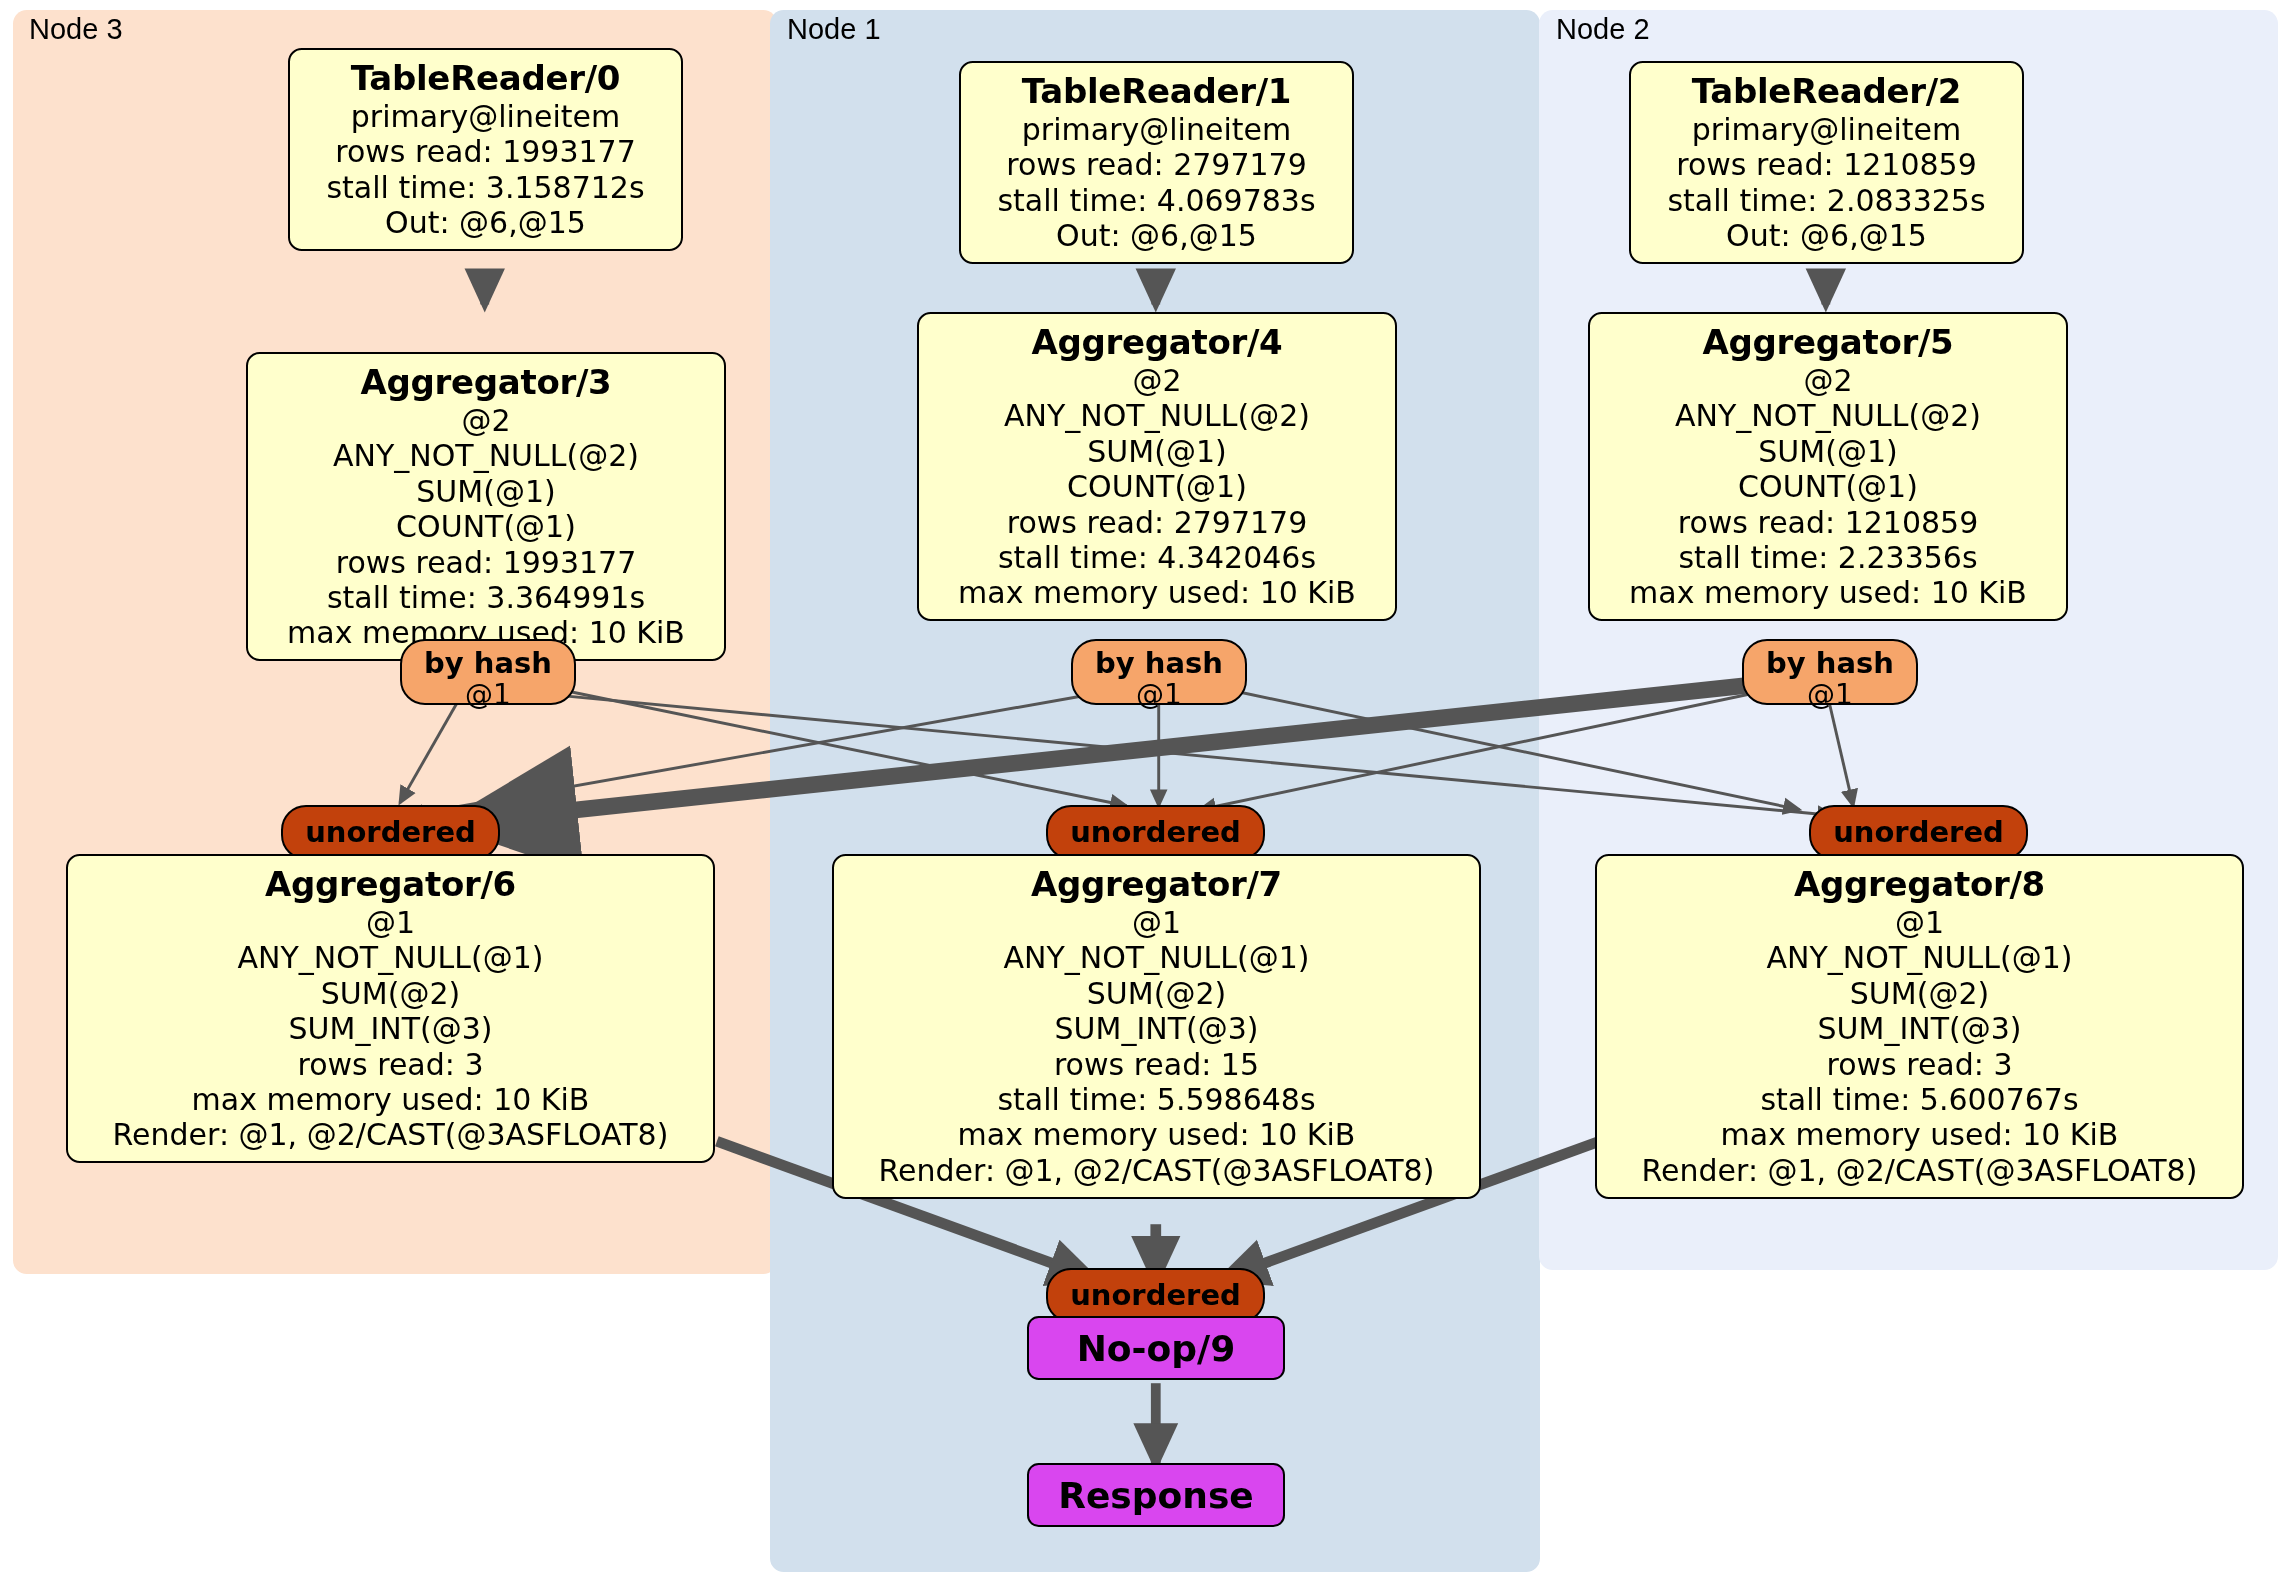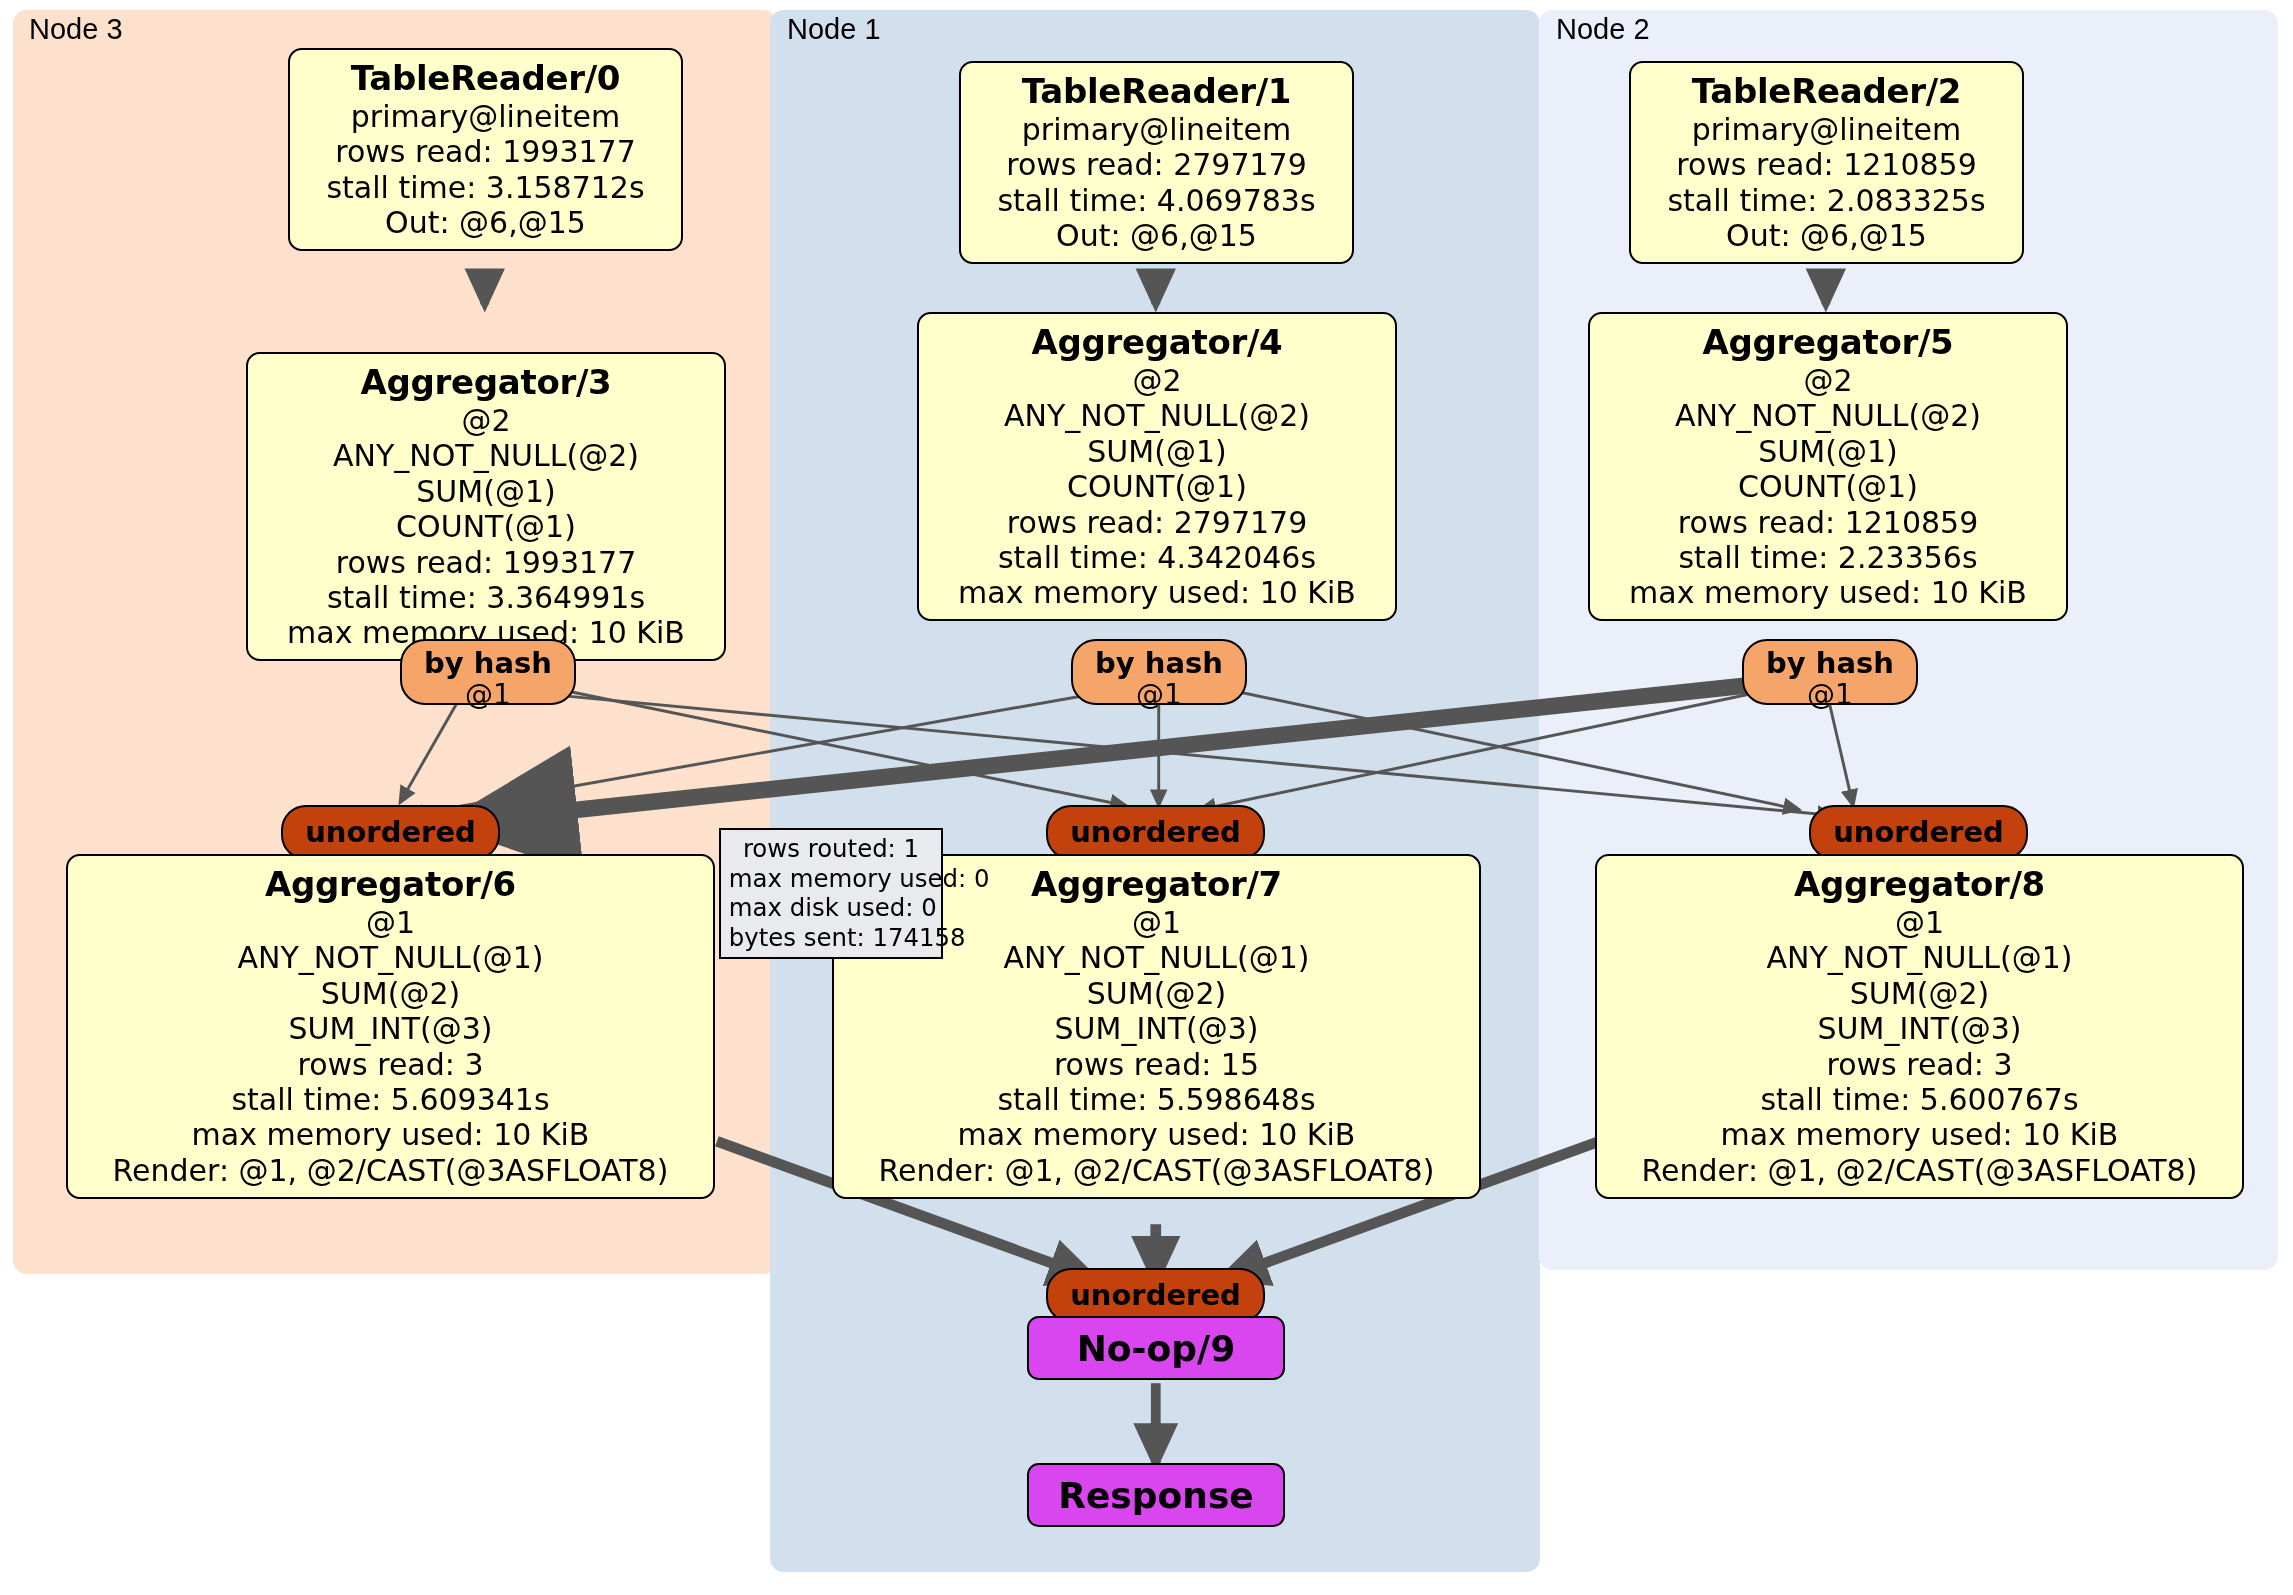--- a/index.html
+++ b/index.html
@@ -172,21 +172,20 @@
     <span>unordered</span>
   </div>
 
   <div class="node" style="left:66px;top:854px;width:649px;">
     <div class="ttl">Aggregator/6</div>
     <div class="ln">@1</div>
     <div class="ln">ANY_NOT_NULL(@1)</div>
     <div class="ln">SUM(@2)</div>
     <div class="ln">SUM_INT(@3)</div>
     <div class="ln">rows read: 3</div>
-    <div class="ln">stall time: 5.609341s</div>
     <div class="ln">max memory used: 10 KiB</div>
     <div class="ln">Render: @1, @2/CAST(@3ASFLOAT8)</div>
   </div>
 
   <div class="node" style="left:832px;top:854px;width:649px;">
     <div class="ttl">Aggregator/7</div>
     <div class="ln">@1</div>
     <div class="ln">ANY_NOT_NULL(@1)</div>
     <div class="ln">SUM(@2)</div>
     <div class="ln">SUM_INT(@3)</div>
@@ -201,26 +200,20 @@
     <div class="ln">@1</div>
     <div class="ln">ANY_NOT_NULL(@1)</div>
     <div class="ln">SUM(@2)</div>
     <div class="ln">SUM_INT(@3)</div>
     <div class="ln">rows read: 3</div>
     <div class="ln">stall time: 5.600767s</div>
     <div class="ln">max memory used: 10 KiB</div>
     <div class="ln">Render: @1, @2/CAST(@3ASFLOAT8)</div>
   </div>
 
-  <div class="smallbox" style="left:719px;top:828px;width:224px;">
-    <div class="ln">rows routed: 1</div>
-    <div class="ln">max memory used: 0</div>
-    <div class="ln">max disk used: 0</div>
-    <div class="ln">bytes sent: 174158</div>
-  </div>
 
   <div class="pill uno" style="left:1046px;top:1268px;width:219px;height:55px;">
     <span>unordered</span>
   </div>
 
   <div class="simple" style="left:1027px;top:1316px;width:258px;height:64px;">
     <span>No-op/9</span>
   </div>
 
   <div class="simple" style="left:1027px;top:1463px;width:258px;height:64px;">

